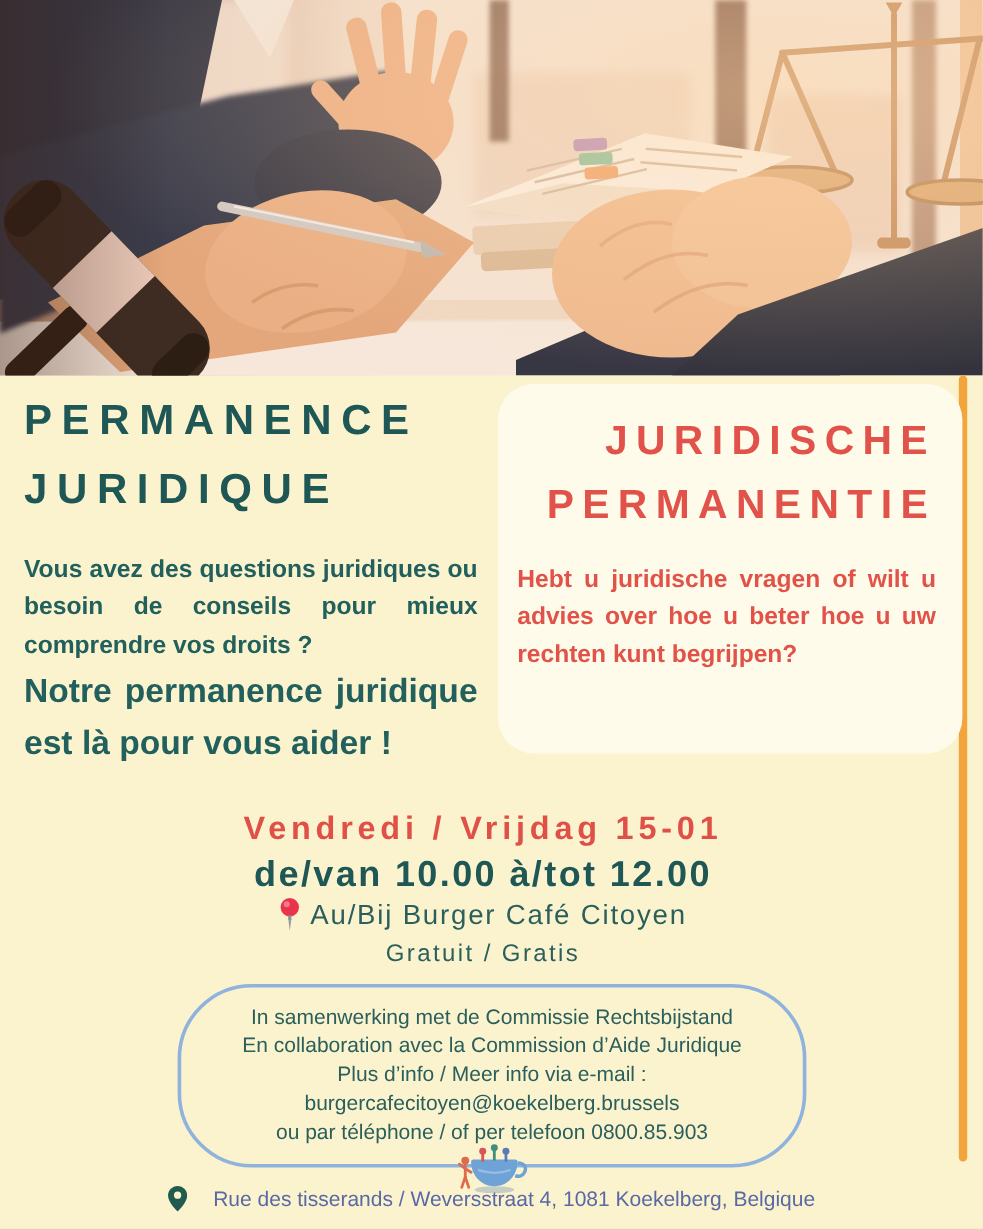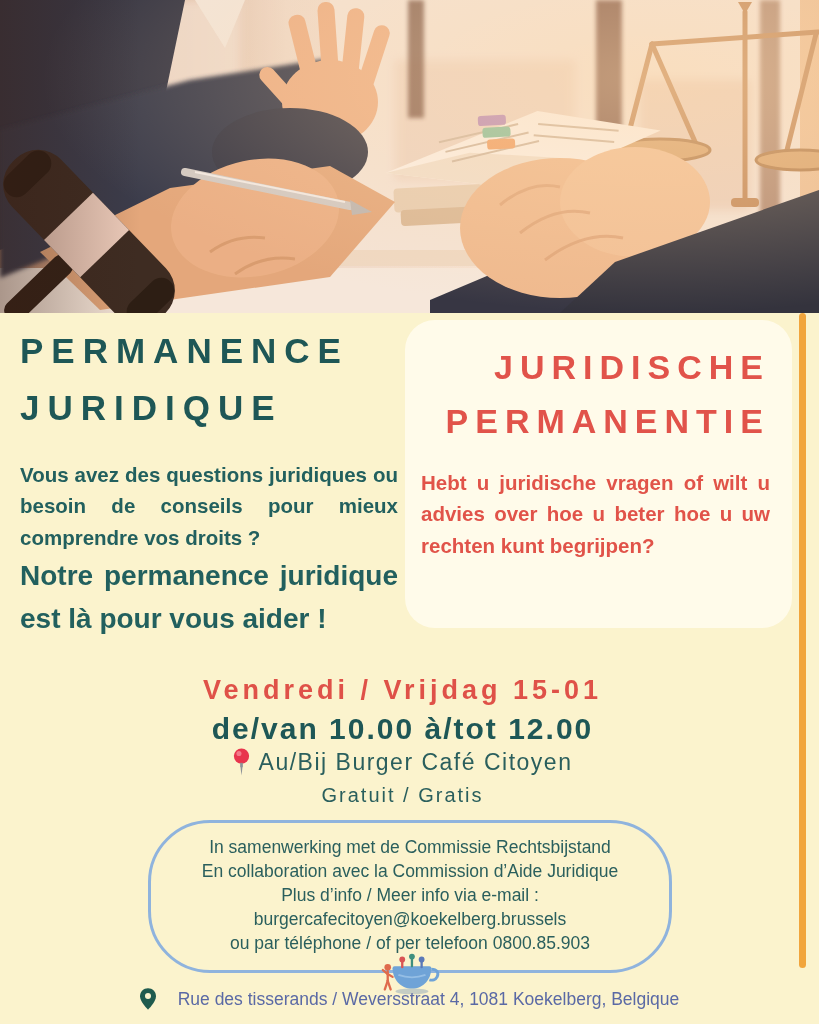--- a/index.html
+++ b/index.html
@@ -15,21 +15,21 @@
   }
   
   .col-left { position:absolute; left:20px; top:322px; width:378px; color:#22605E; }
   .big-title { margin:0; font-weight:bold; font-size:35px; letter-spacing:8px; line-height:1.64; }
   .big-title .tline { display:block; }
   .col-left .big-title { color:#1E5756; }
   .q-text { font-weight:bold; font-size:20.5px; line-height:1.53; text-align:justify; margin:22px 0 0 0; }
   .a-text { font-weight:bold; font-size:28px; line-height:1.53; text-align:justify; margin:2px 0 0 0; }
   
   .panel {
-    position:absolute; left:405px; top:320px; width:387px; height:308px;
+    position:absolute; left:415px; top:320px; width:387px; height:308px;
     background:#FFFBEA; border-radius:30px; box-sizing:border-box;
     padding:20px 22px 0 16px; color:#E15349;
   }
   .panel .big-title { color:#E1534A; text-align:right; letter-spacing:7px; line-height:1.6; font-size:34px; }
   .panel .q-text { margin-top:18px; }
   
   .schedule { position:absolute; left:0; top:675px; width:805px; text-align:center; }
   .date-line { color:#DF5148; font-weight:bold; font-size:27px; letter-spacing:4px; }
   .time-line { color:#1E5756; font-weight:bold; font-size:30px; letter-spacing:2px; margin-top:6px; }
   

